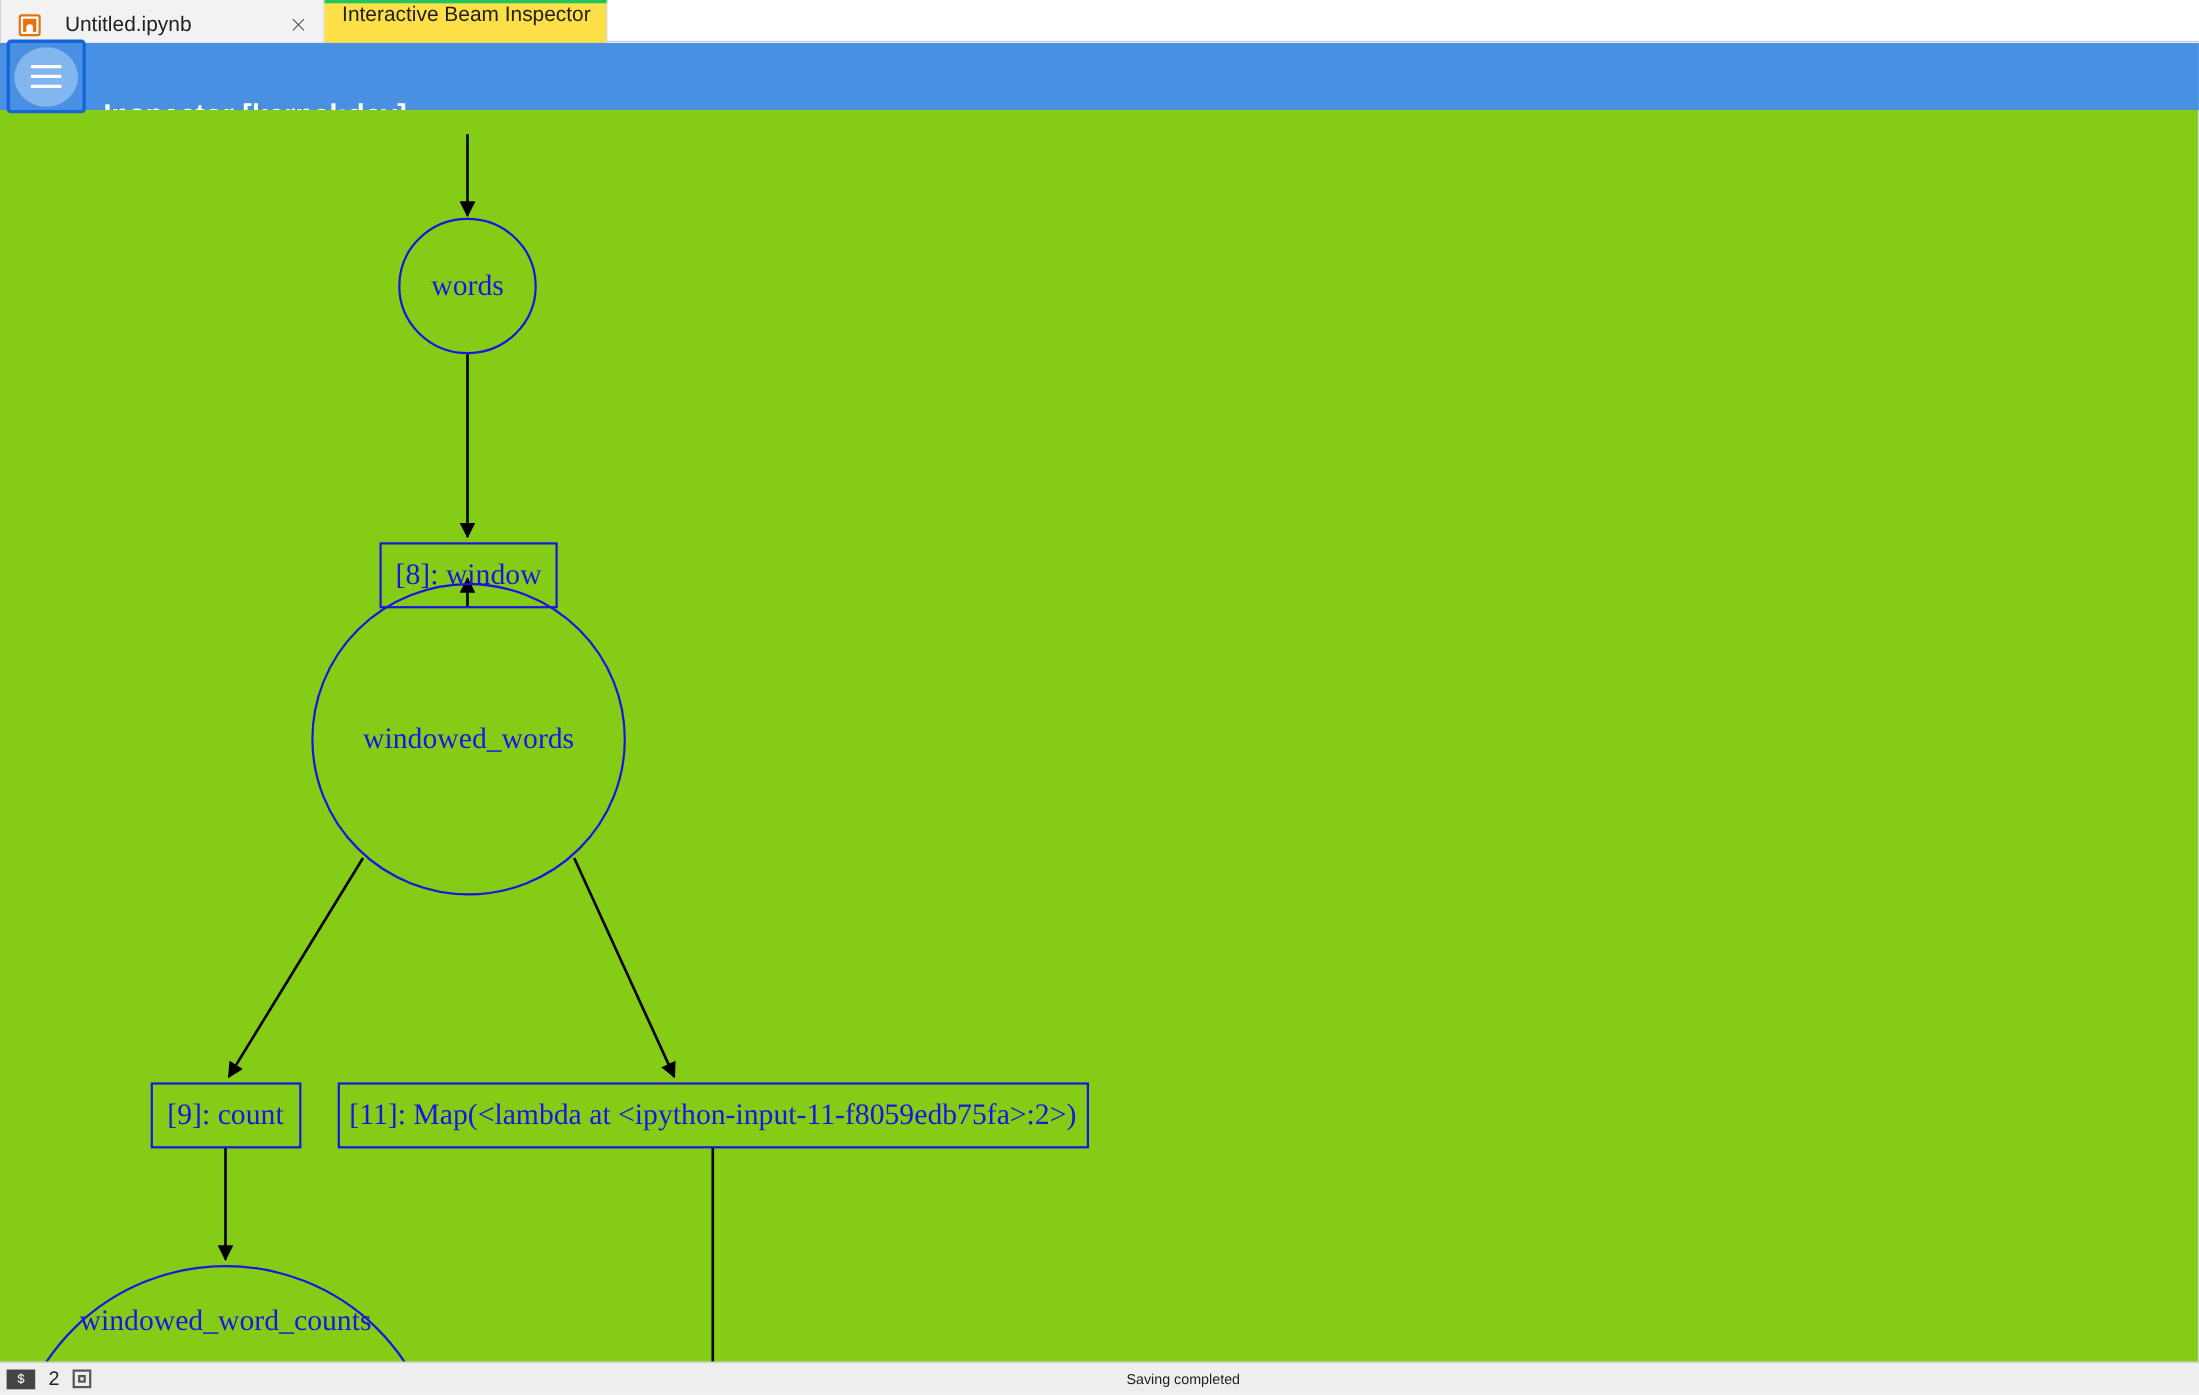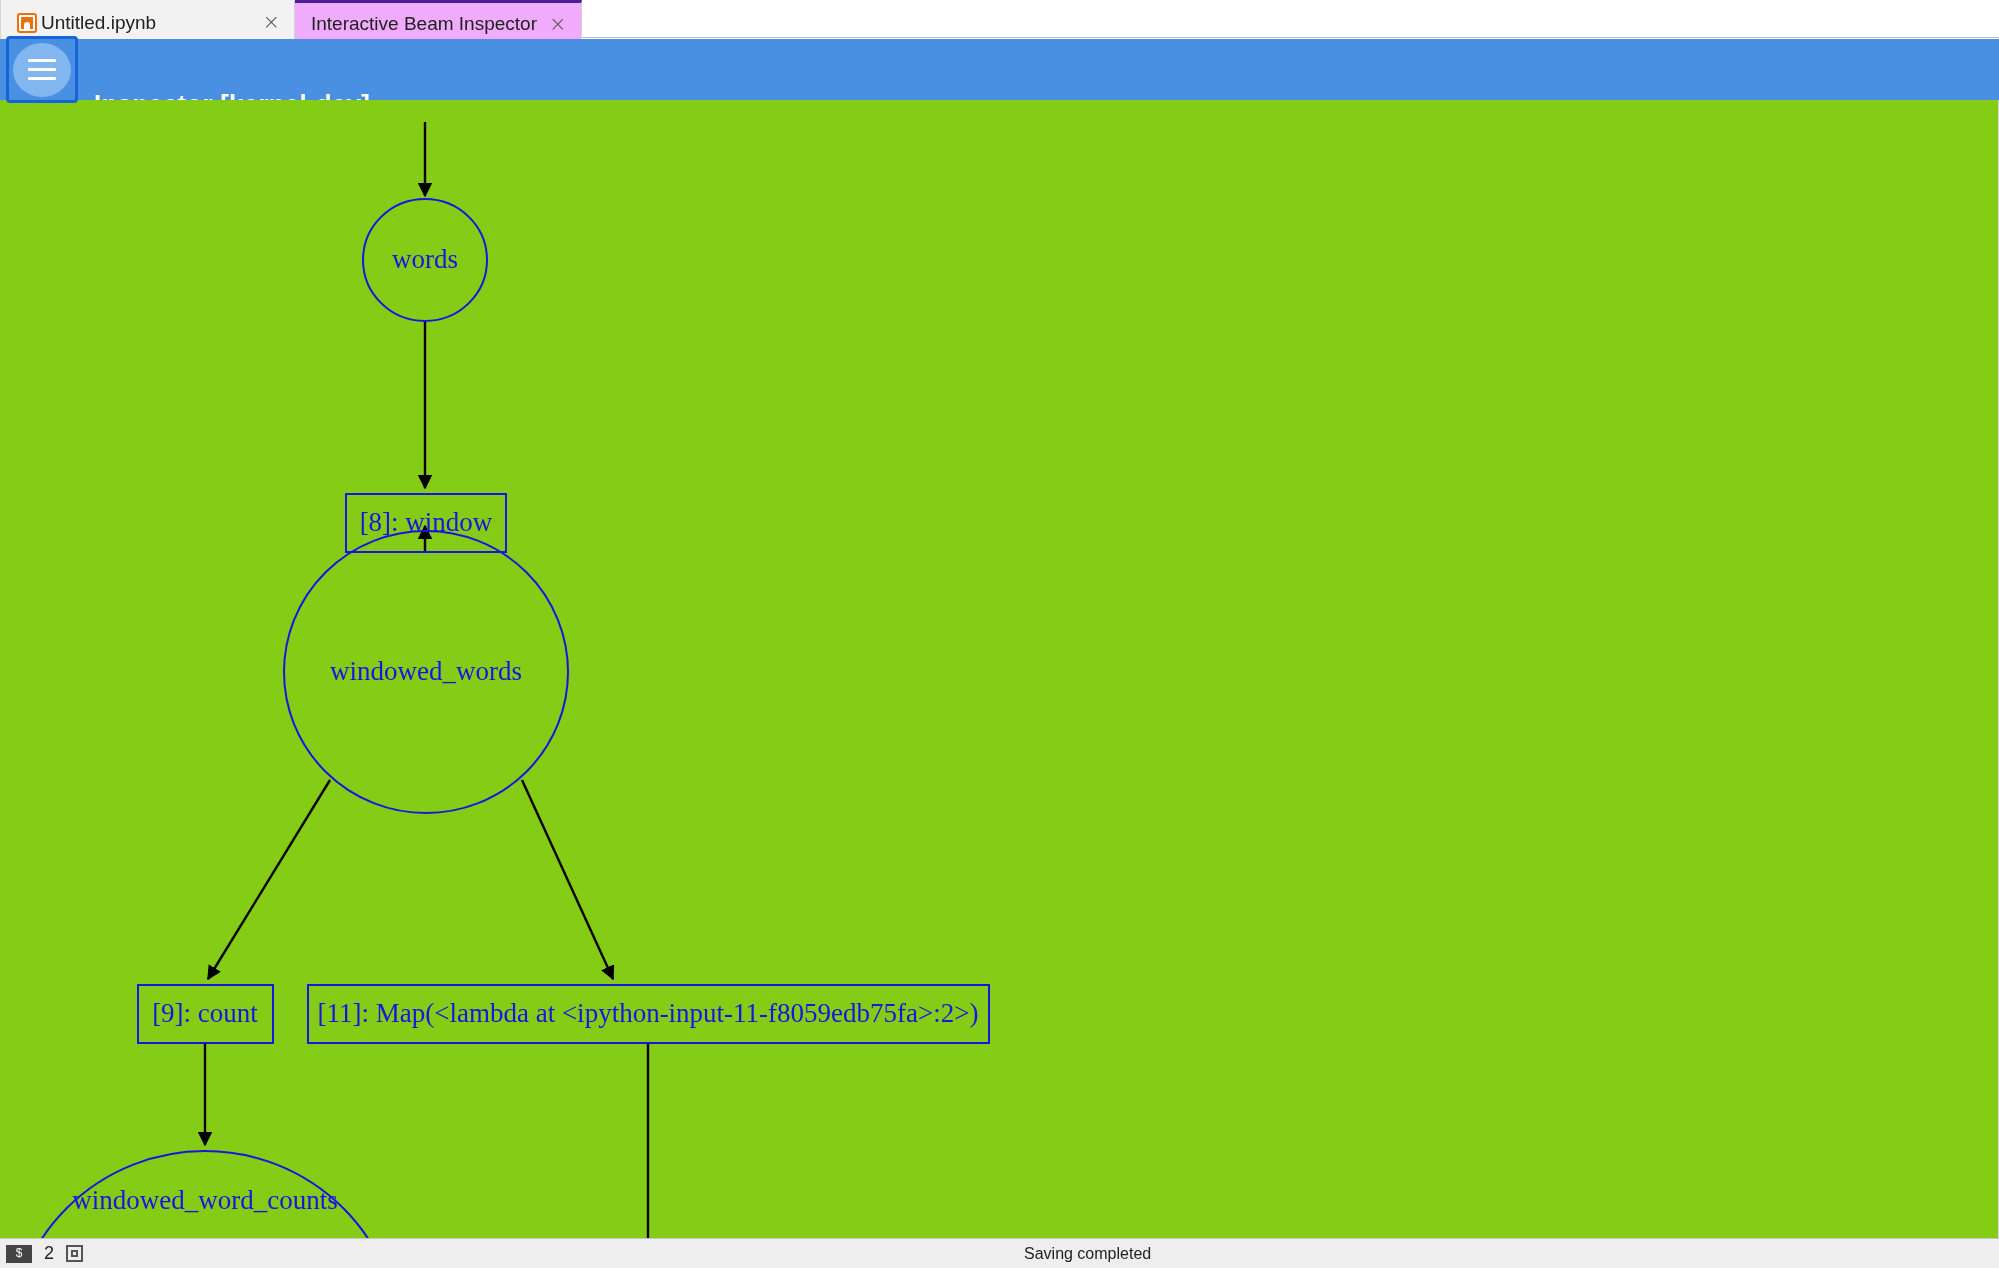--- a/index.html
+++ b/index.html
@@ -23,36 +23,37 @@
     height: 38px;
     background: #ffffff;
     border-bottom: 1px solid #bdbdbd;
     display: flex;
     align-items: stretch;
     box-sizing: border-box;
   }
   .tab {
     display: flex;
     align-items: center;
-    gap: 4px;
+    gap: 22px;
     padding: 0 14px 0 16px;
     box-sizing: border-box;
     height: 45px;
     font-size: 19px;
     color: #212121;
     position: relative;
     cursor: pointer;
     background: #f2f2f2;
     border-right: 1px solid #d4d4d4;
   }
   .tab.first { border-left: 1px solid #d4d4d4; width: 295px; }
   .tab.active {
-    background: #f0abfc;
-    border-top: 3px solid #4c1d95;
+    background: #fde047;
+    border-top: 3px solid #22c55e;
     padding-top: 0;
+    flex-direction: column;
   }
   .tab-label { white-space: nowrap; }
   .tab .tab-close {
     margin-left: auto;
     font-size: 21px;
     color: #555;
     line-height: 1;
     padding-left: 18px;
     font-family: "DejaVu Sans", sans-serif;
     font-weight: 300;
@@ -222,21 +223,21 @@
     content: "";
     position: absolute;
     left: 3px; top: 3px;
     width: 7px; height: 7px;
     border: 2px solid #555555;
     box-sizing: border-box;
   }
   .status-center {
     position: absolute;
     left: 1024px;
-    font-size: 16px;
+    font-size: 13px;
     color: #222222;
   }
 </style>
 </head>
 <body>
 
 <div class="tabbar">
   <div class="tab first">
     <span class="nb-icon"></span>
     <span class="tab-label">Untitled.ipynb</span>

